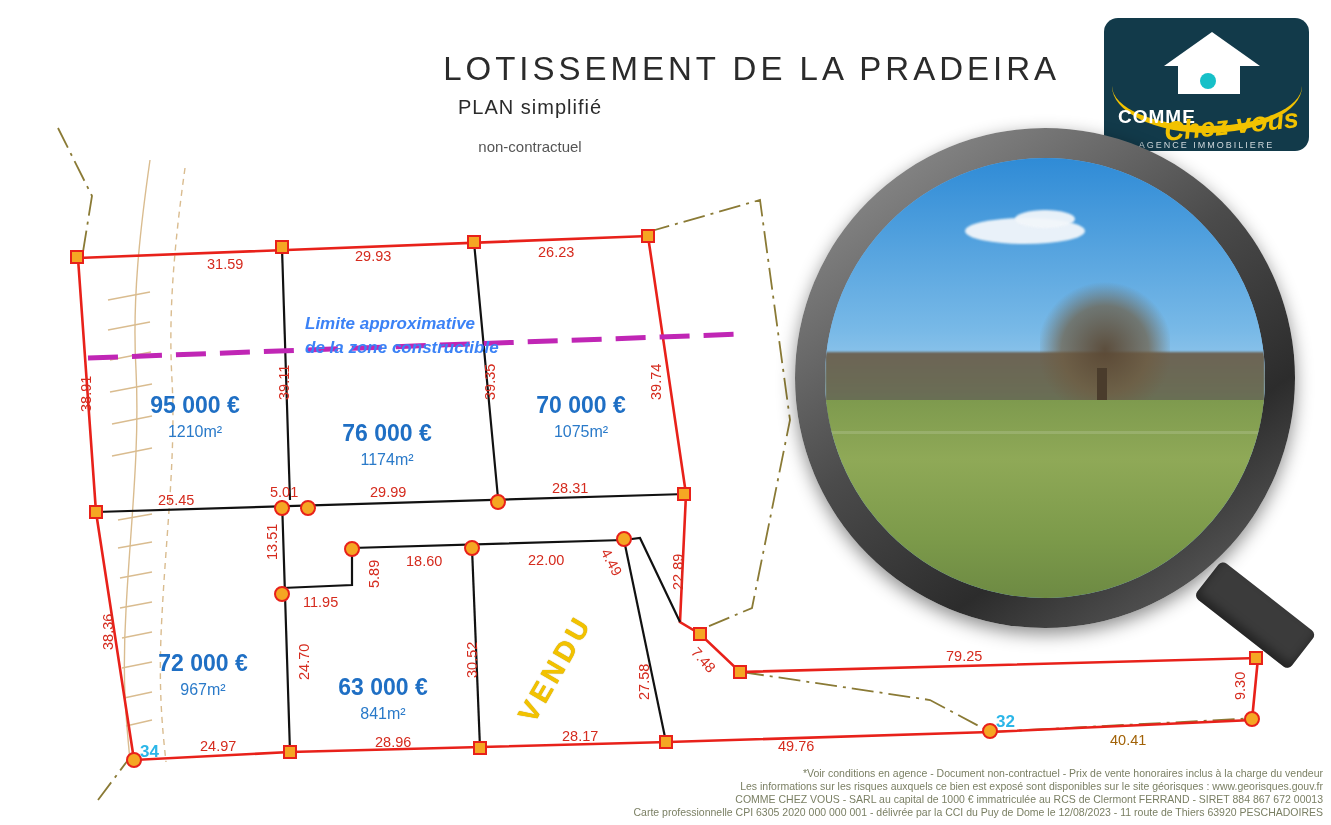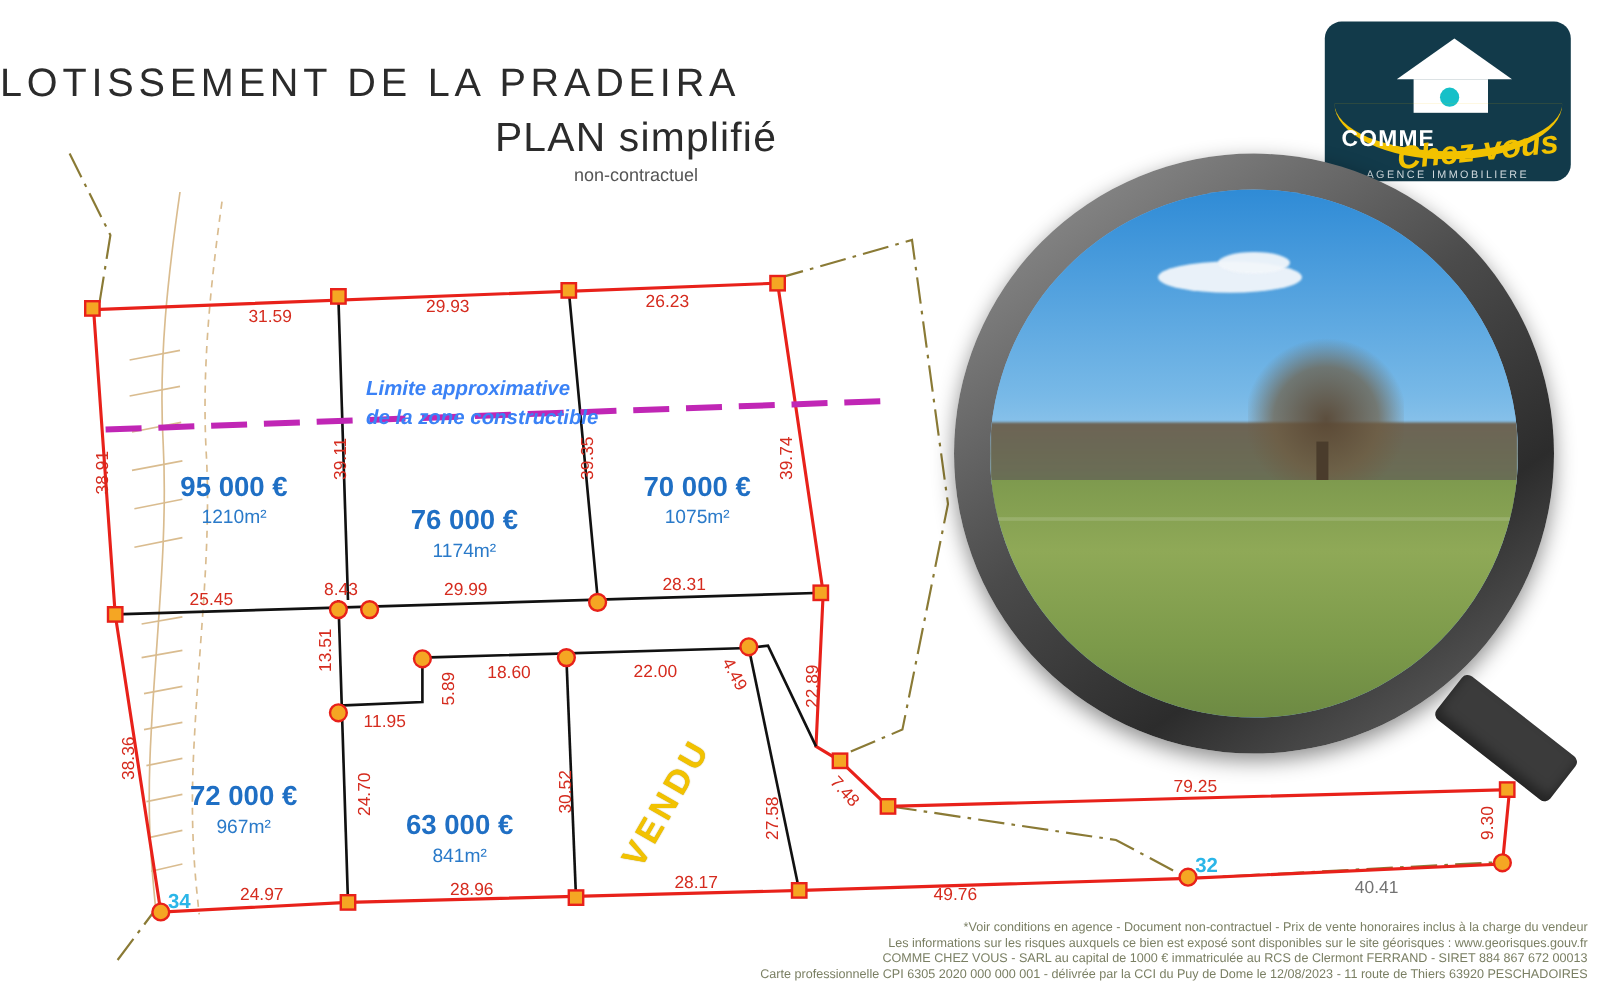--- a/index.html
+++ b/index.html
@@ -6,44 +6,44 @@
   body{
     width:1331px;height:825px;background:#ffffff;
     font-family:"Liberation Sans",sans-serif;
     position:relative;overflow:hidden;
   }
   .root{position:absolute;inset:0;}
   svg.plan{position:absolute;left:0;top:0;width:1331px;height:825px;}
 
   
   .title1{
-    position:absolute;left:0;top:50px;width:1060px;text-align:left;
+    position:absolute;left:0;top:50px;width:1060px;text-align:right;
     font-size:33px;letter-spacing:4px;color:#2b2b2b;
   }
   .title2{
     position:absolute;left:0;top:96px;width:1060px;text-align:center;
-    font-size:34px;letter-spacing:1px;color:#2b2b2b;
+    font-size:20px;letter-spacing:1px;color:#2b2b2b;
   }
   .title3{
     position:absolute;left:0;top:138px;width:1060px;text-align:center;
     font-size:15px;color:#555;
   }
 
   
   .price{
     position:absolute;text-align:center;color:#1f6fc4;
     font-weight:bold;font-size:23px;white-space:nowrap;
   }
   .price .area{display:block;font-weight:normal;font-size:16px;margin-top:4px;color:#2a7ac9;}
 
   
   .meas{
     position:absolute;font-size:14.5px;color:#d52b1e;white-space:nowrap;
   }
-  .meas.dark{color:#737373;margin-left:19px;}
+  .meas.dark{color:#a16207;}
   .rot90{transform:rotate(-90deg);transform-origin:left top;}
   .rotm{transform-origin:left top;}
 
   .zonelabel{
     position:absolute;color:#3b82f6;font-style:italic;font-weight:bold;
     font-size:17px;line-height:24px;white-space:nowrap;
   }
   .vendu{
     position:absolute;color:#f2c200;font-weight:bold;font-size:28px;
     letter-spacing:4px;transform:rotate(-60deg);transform-origin:left top;
@@ -231,21 +231,21 @@
   <div class="vendu" style="left:512px;top:712px;">VENDU</div>
 
   <div class="meas" style="left:168px;top:256px;margin-left:39px;">31.59</div>
   <div class="meas" style="left:355px;top:248px;">29.93</div>
   <div class="meas" style="left:538px;top:244px;">26.23</div>
 
   <div class="meas rot90" style="left:78px;top:412px;">38.91</div>
   <div class="meas rot90" style="left:100px;top:650px;">38.36</div>
 
   <div class="meas" style="left:158px;top:492px;">25.45</div>
-  <div class="meas" style="left:270px;top:484px;">8.43</div>
+  <div class="meas" style="left:270px;top:484px;">5.01</div>
   <div class="meas" style="left:370px;top:484px;">29.99</div>
   <div class="meas" style="left:552px;top:480px;">28.31</div>
 
   <div class="meas rot90" style="left:276px;top:400px;">39.11</div>
   <div class="meas rot90" style="left:482px;top:400px;">39.35</div>
   <div class="meas rot90" style="left:648px;top:400px;">39.74</div>
 
   <div class="meas rot90" style="left:264px;top:560px;">13.51</div>
   <div class="meas rot90" style="left:296px;top:680px;">24.70</div>
   <div class="meas rot90" style="left:366px;top:588px;">5.89</div>
@@ -258,21 +258,21 @@
   <div class="meas" style="left:406px;top:553px;text-align:right;">18.60</div>
   <div class="meas" style="left:528px;top:552px;">22.00</div>
 
   <div class="meas rotm" style="left:612px;top:546px;transform:rotate(62deg);">4.49</div>
   <div class="meas rotm" style="left:700px;top:644px;transform:rotate(48deg);">7.48</div>
 
   <div class="meas" style="left:200px;top:738px;">24.97</div>
   <div class="meas" style="left:375px;top:734px;">28.96</div>
   <div class="meas" style="left:562px;top:728px;">28.17</div>
   <div class="meas" style="left:778px;top:738px;">49.76</div>
-  <div class="meas" style="left:978px;top:648px;text-align:center;">79.25</div>
+  <div class="meas" style="left:946px;top:648px;text-align:center;">79.25</div>
   <div class="meas dark" style="left:1110px;top:732px;">40.41</div>
 
   <div class="ptnum" style="left:140px;top:742px;">34</div>
   <div class="ptnum" style="left:996px;top:712px;">32</div>
 
   <div class="footer">
     <div>*Voir conditions en agence - Document non-contractuel - Prix de vente honoraires inclus à la charge du vendeur</div>
     <div>Les informations sur les risques auxquels ce bien est exposé sont disponibles sur le site géorisques : www.georisques.gouv.fr</div>
     <div>COMME CHEZ VOUS - SARL au capital de 1000 € immatriculée au RCS de Clermont FERRAND - SIRET 884 867 672 00013</div>
     <div>Carte professionnelle  CPI 6305 2020 000 000 001 -  délivrée par la CCI du Puy de Dome le 12/08/2023 - 11 route de Thiers 63920 PESCHADOIRES</div>

